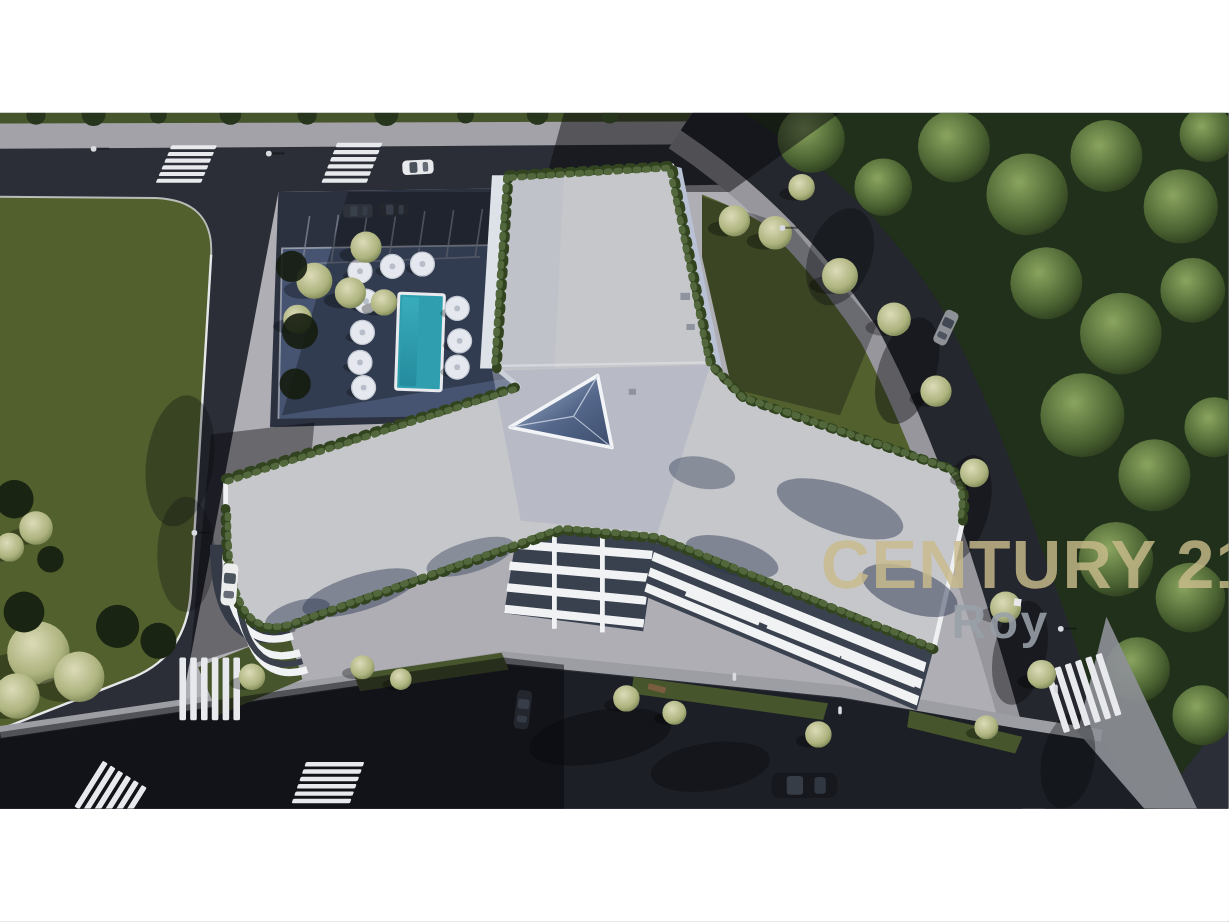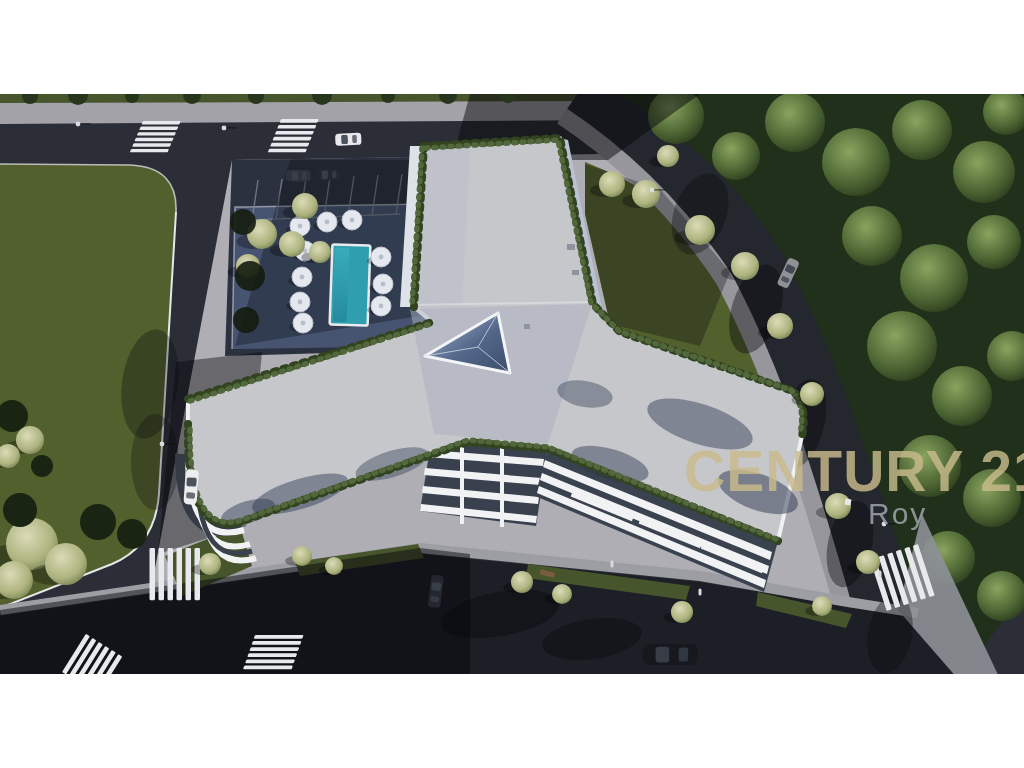--- a/index.html
+++ b/index.html
@@ -3,21 +3,21 @@
 <meta charset="utf-8">
 <style>
   html,body{margin:0;padding:0;background:#ffffff;}
   #stage{position:relative;width:1024px;height:768px;background:#ffffff;overflow:hidden;
          font-family:"Liberation Sans", sans-serif;}
   #scene{position:absolute;left:0;top:94px;width:1024px;height:580px;overflow:hidden;background:#2b2e36;}
   #scene svg{display:block;}
   .wm{position:absolute;pointer-events:none;white-space:nowrap;}
   #wm-brand{left:684px;top:438px;font-size:57px;font-weight:700;letter-spacing:1px;
             color:#c9bb8c;opacity:.82;}
-  #wm-agent{left:868px;top:497px;font-size:30px;font-weight:400;letter-spacing:2px;
+  #wm-agent{left:793px;top:497px;font-size:40px;font-weight:700;letter-spacing:2px;
             color:#9aa1a9;opacity:.88;}
 </style>
 </head>
 <body>
 
 <div id="stage">
   <div id="scene">
     <svg width="1024" height="580" viewBox="0 0 1024 580" xmlns="http://www.w3.org/2000/svg">
       <defs>
         <radialGradient id="gLightTree" cx="40%" cy="35%" r="70%">

